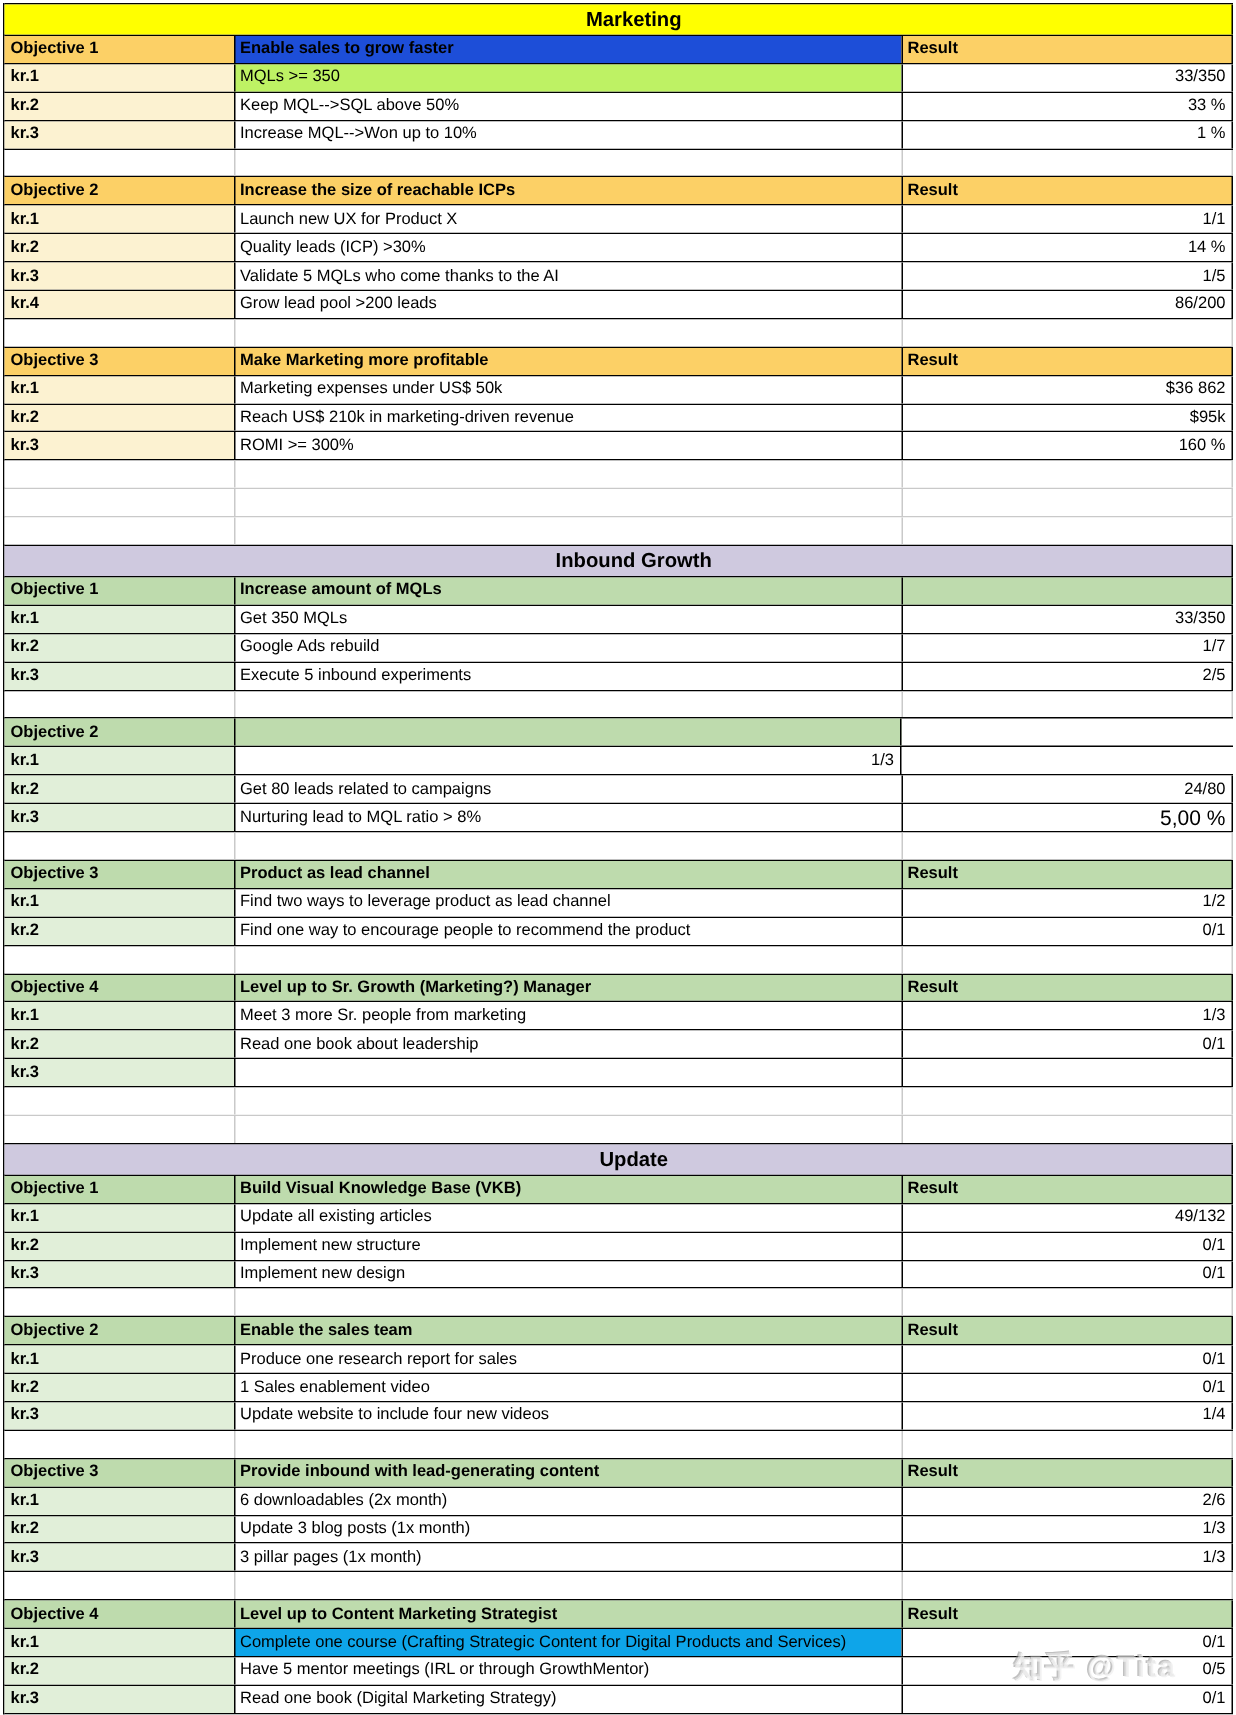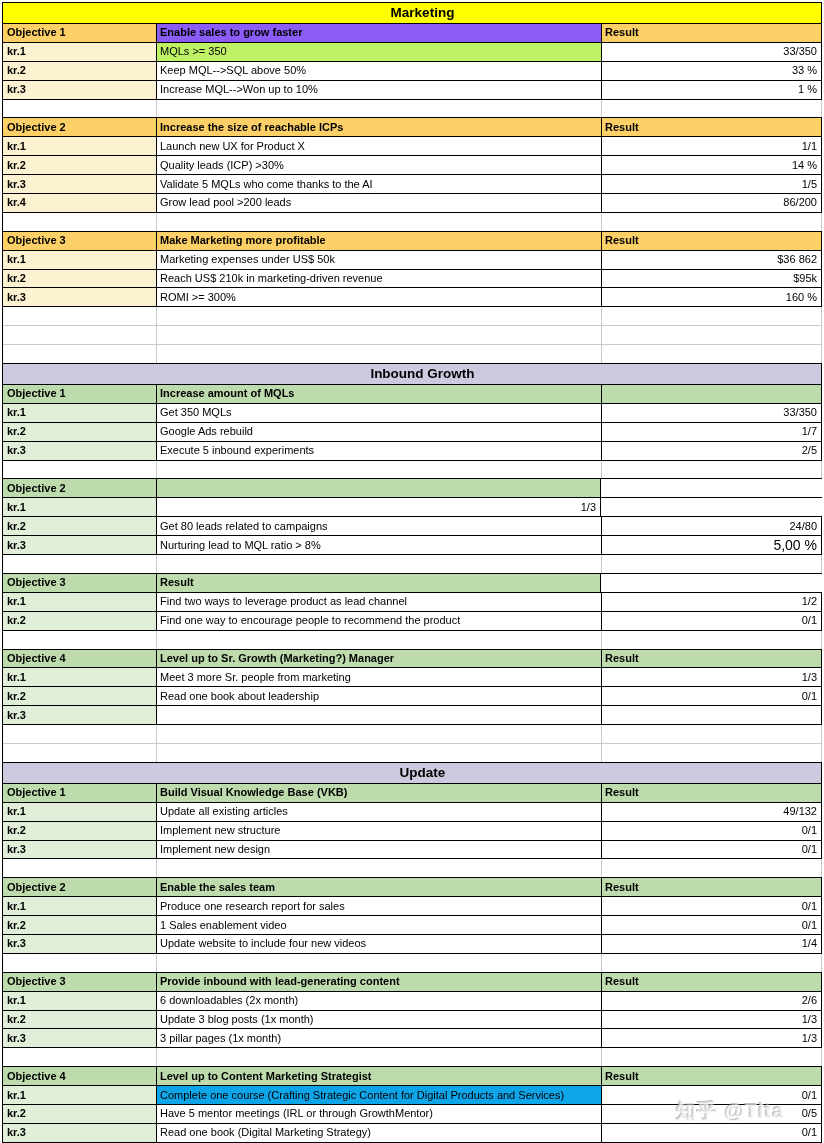--- a/index.html
+++ b/index.html
@@ -51,21 +51,21 @@
 </style>
 </head>
 <body>
 
 <div class="sheet" id="sheet">
     <div class="row title-row">
       <div class="cell title-cell" style="background: rgb(255, 255, 0);">Marketing</div>
     </div>
     <div class="row">
       <div class="cell label-cell" style="background: rgb(252, 208, 102);">Objective 1</div>
-      <div class="cell obj-text-cell" style="background: #8b5cf6; text-align: center;">Enable sales to grow faster</div>
+      <div class="cell obj-text-cell" style="background: #1d4ed8; text-align: center;">Enable sales to grow faster</div>
       <div class="cell result-header-cell" style="background: rgb(252, 208, 102);">Result</div>
     </div>
     <div class="row">
       <div class="cell label-cell" style="background: rgb(252, 242, 209);">kr.1</div>
       <div class="cell kr-text-cell" style="background: #bef264;">MQLs &gt;= 350</div>
       <div class="cell result-cell" style="background: rgb(255, 255, 255);">33/350</div>
     </div>
     <div class="row">
       <div class="cell label-cell" style="background: rgb(252, 242, 209);">kr.2</div>
       <div class="cell kr-text-cell" style="background: rgb(255, 255, 255);">Keep MQL--&gt;SQL above 50%</div>
@@ -192,20 +192,21 @@
       <div class="cell kr-text-cell" style="background: rgb(255, 255, 255);">Nurturing lead to MQL ratio &gt; 8%</div>
       <div class="cell result-cell big" style="background: rgb(255, 255, 255);">5,00 %</div>
     </div>
     <div class="row spacer-row">
       <div class="cell " style="background: rgb(255, 255, 255);"></div>
       <div class="cell " style="background: rgb(255, 255, 255);"></div>
       <div class="cell " style="background: rgb(255, 255, 255);"></div>
     </div>
     <div class="row">
       <div class="cell label-cell" style="background: rgb(190, 219, 173);">Objective 3</div>
+      <div class="cell obj-text-cell" style="background: rgb(190, 219, 173);">Product as lead channel</div>
       <div class="cell result-header-cell" style="background: rgb(190, 219, 173);">Result</div>
     </div>
     <div class="row">
       <div class="cell label-cell" style="background: rgb(225, 239, 217);">kr.1</div>
       <div class="cell kr-text-cell" style="background: rgb(255, 255, 255);">Find two ways to leverage product as lead channel</div>
       <div class="cell result-cell" style="background: rgb(255, 255, 255);">1/2</div>
     </div>
     <div class="row">
       <div class="cell label-cell" style="background: rgb(225, 239, 217);">kr.2</div>
       <div class="cell kr-text-cell" style="background: rgb(255, 255, 255);">Find one way to encourage people to recommend the product</div>

